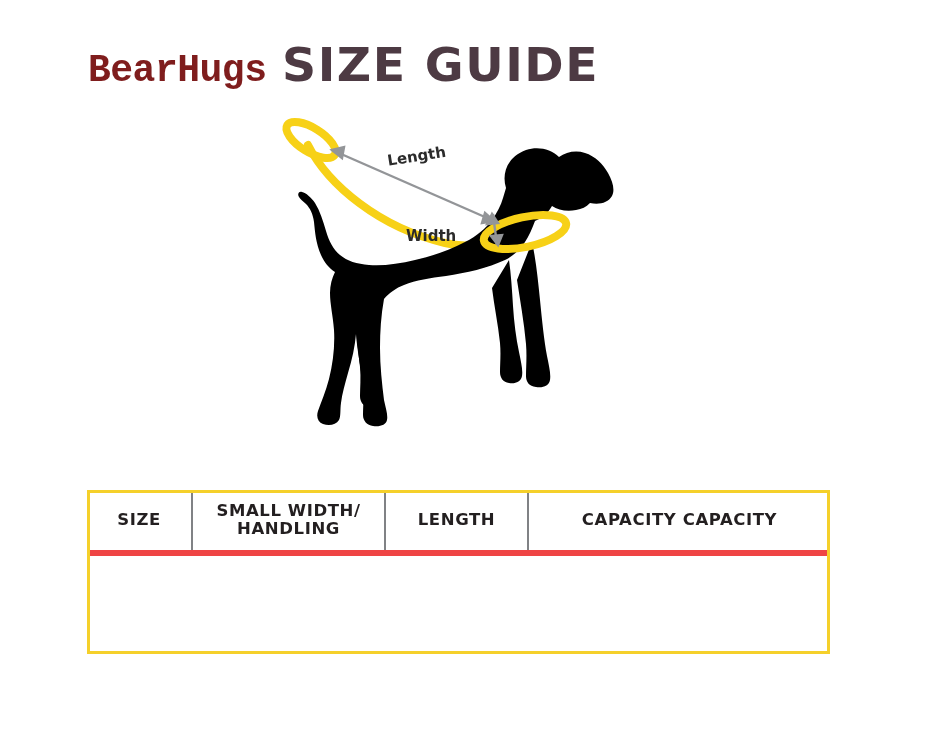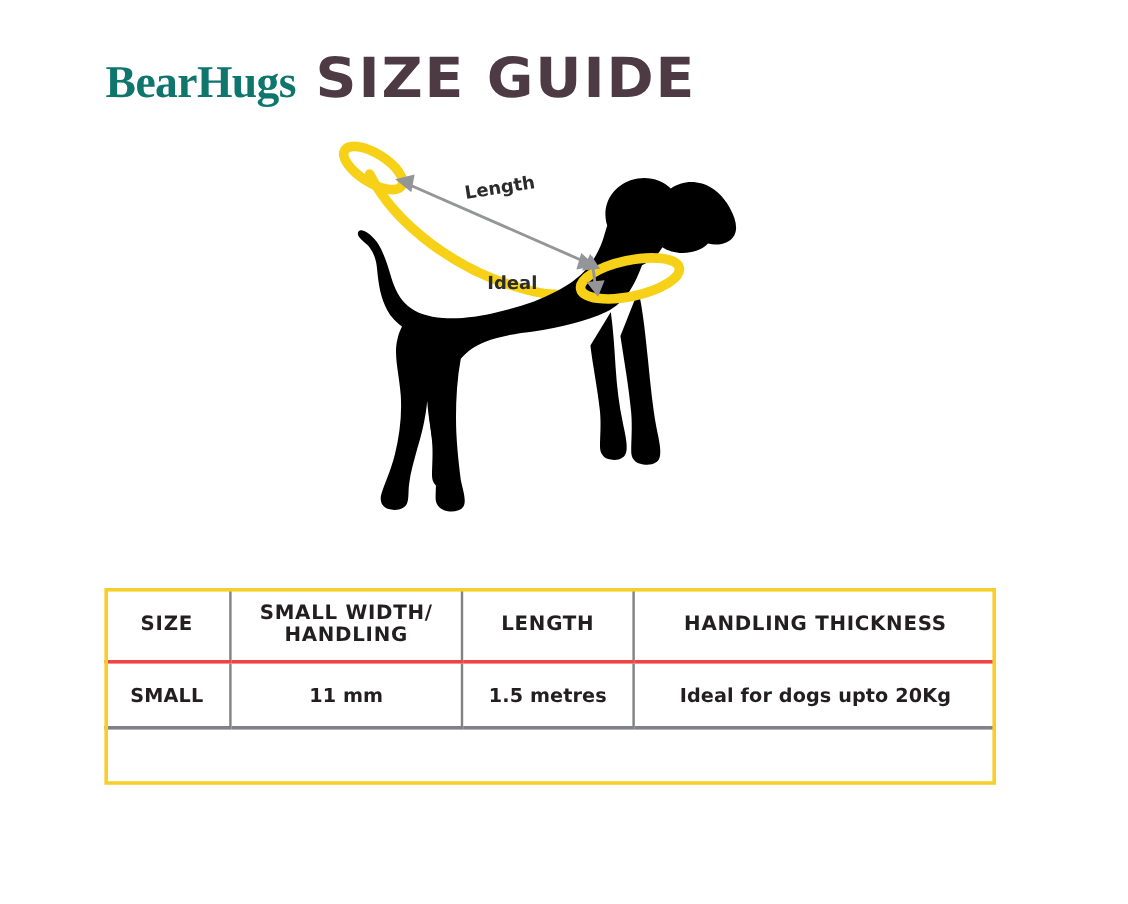--- a/index.html
+++ b/index.html
@@ -20,25 +20,25 @@
   .title-row {
     position: absolute;
     left: 88px;
     top: 42px;
     display: flex;
     align-items: baseline;
     gap: 16px;
     white-space: nowrap;
   }
   .title-brand {
-    font-family: Liberation Serif, serif;
+    font-family: Liberation Mono, monospace;
     font-weight: bold;
     font-size: 38px;
     letter-spacing: -0.5px;
-    color: #0f766e;
+    color: #7f1d1d;
     line-height: 1;
   }
   .title-main {
     font-family: "DejaVu Sans", sans-serif;
     font-weight: bold;
     font-size: 46px;
     letter-spacing: 1.5px;
     color: #4d3a43;
     line-height: 1;
     transform: scaleX(1.03);
@@ -104,21 +104,21 @@
     border-right: 2px solid #808285;
   }
 
   
   .size-table tr.head td {
     height: 60px;
     font-weight: bold;
     font-size: 16.5px;
     letter-spacing: 0.6px;
     line-height: 1.12;
-    border-bottom: 3px solid #ef4444;
+    border-bottom: 6px solid #ef4444;
   }
   
   .size-table tr.body td {
     height: 52px;
     font-weight: bold;
     font-size: 16px;
     letter-spacing: 0.1px;
   }
   .size-table tr.body.first td {
     border-bottom: 3px solid #808285;
@@ -246,42 +246,36 @@
 
     <g stroke="#939598" stroke-width="2.4" fill="#939598">
       <line x1="223" y1="104" x2="227" y2="135"></line>
       <polygon points="222,104 217,114 228,113"></polygon>
       <polygon points="228,135 232,125 221,126"></polygon>
     </g>
   </svg>
 </div>
 
 <div class="dim-label length">Length</div>
-<div class="dim-label width">Ideal</div>
+<div class="dim-label width">Width</div>
 
 <table class="size-table">
   <colgroup>
     <col class="c-size">
       <col class="c-strap">
       <col class="c-length">
       <col class="c-capacity">
   </colgroup>
   <tbody>
     <tr class="head">
       <td>SIZE</td>
       <td>
         <span>SMALL WIDTH/</span><br>
         <span>HANDLING</span>
       </td>
       <td>LENGTH</td>
-      <td>HANDLING THICKNESS</td>
+      <td>CAPACITY CAPACITY</td>
     </tr>
 
-    <tr class="body first">
-      <td>SMALL</td>
-      <td>11 mm</td>
-      <td>1.5 metres</td>
-      <td>Ideal for dogs upto 20Kg</td>
-    </tr>
 
   </tbody>
 </table>
 <div class="table-frame"></div>
 
 </body></html>

